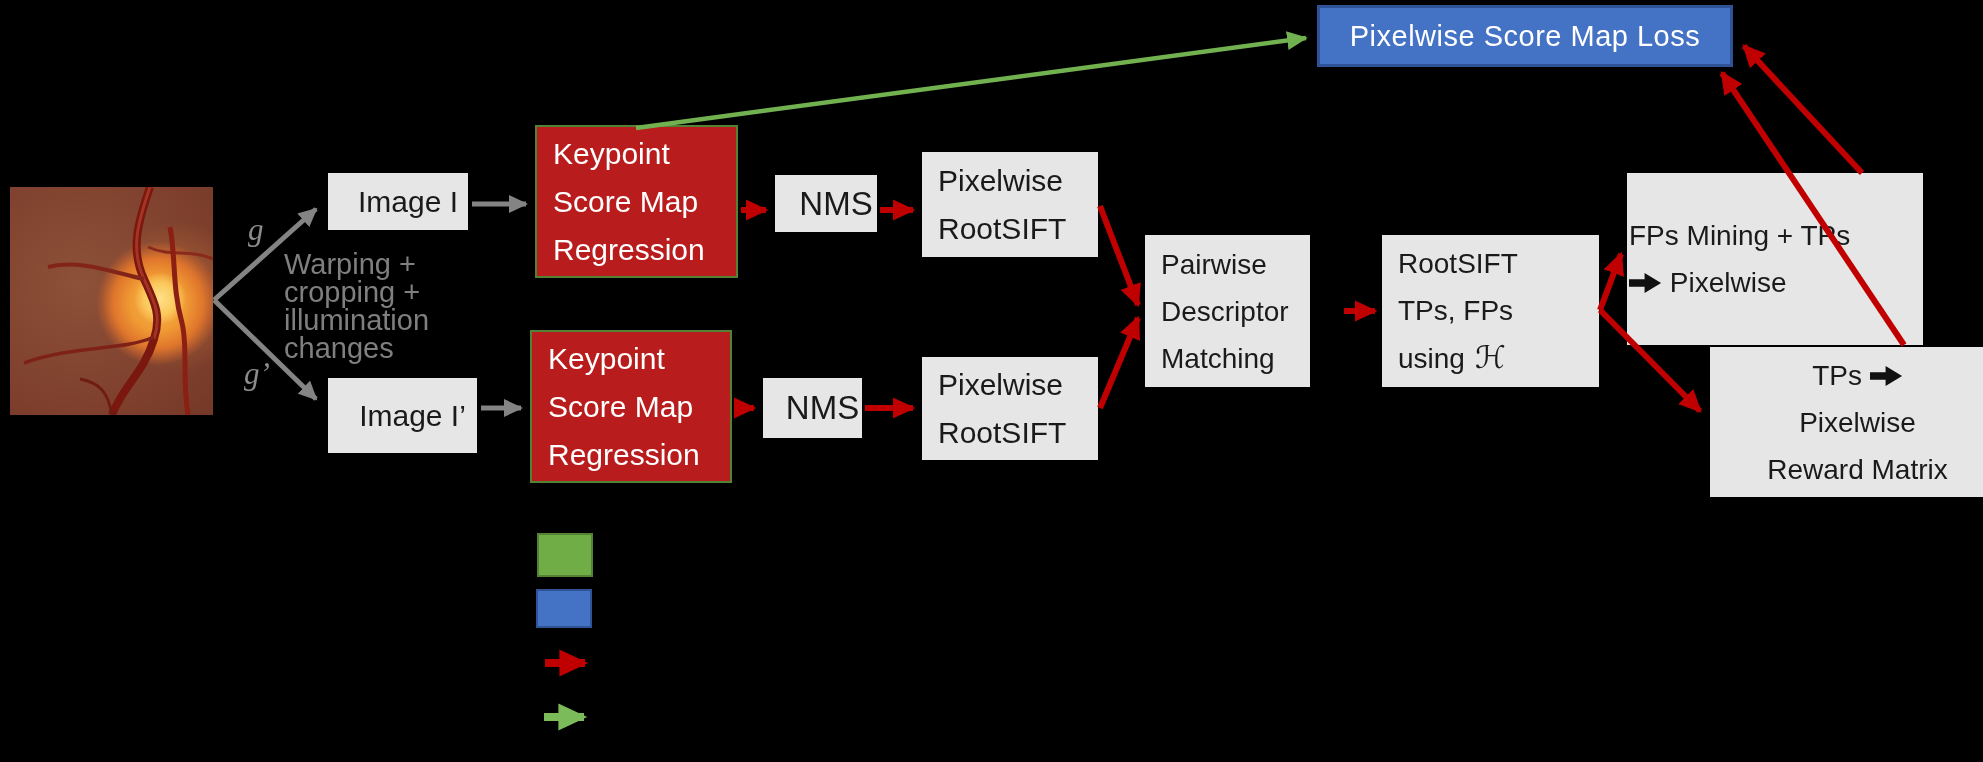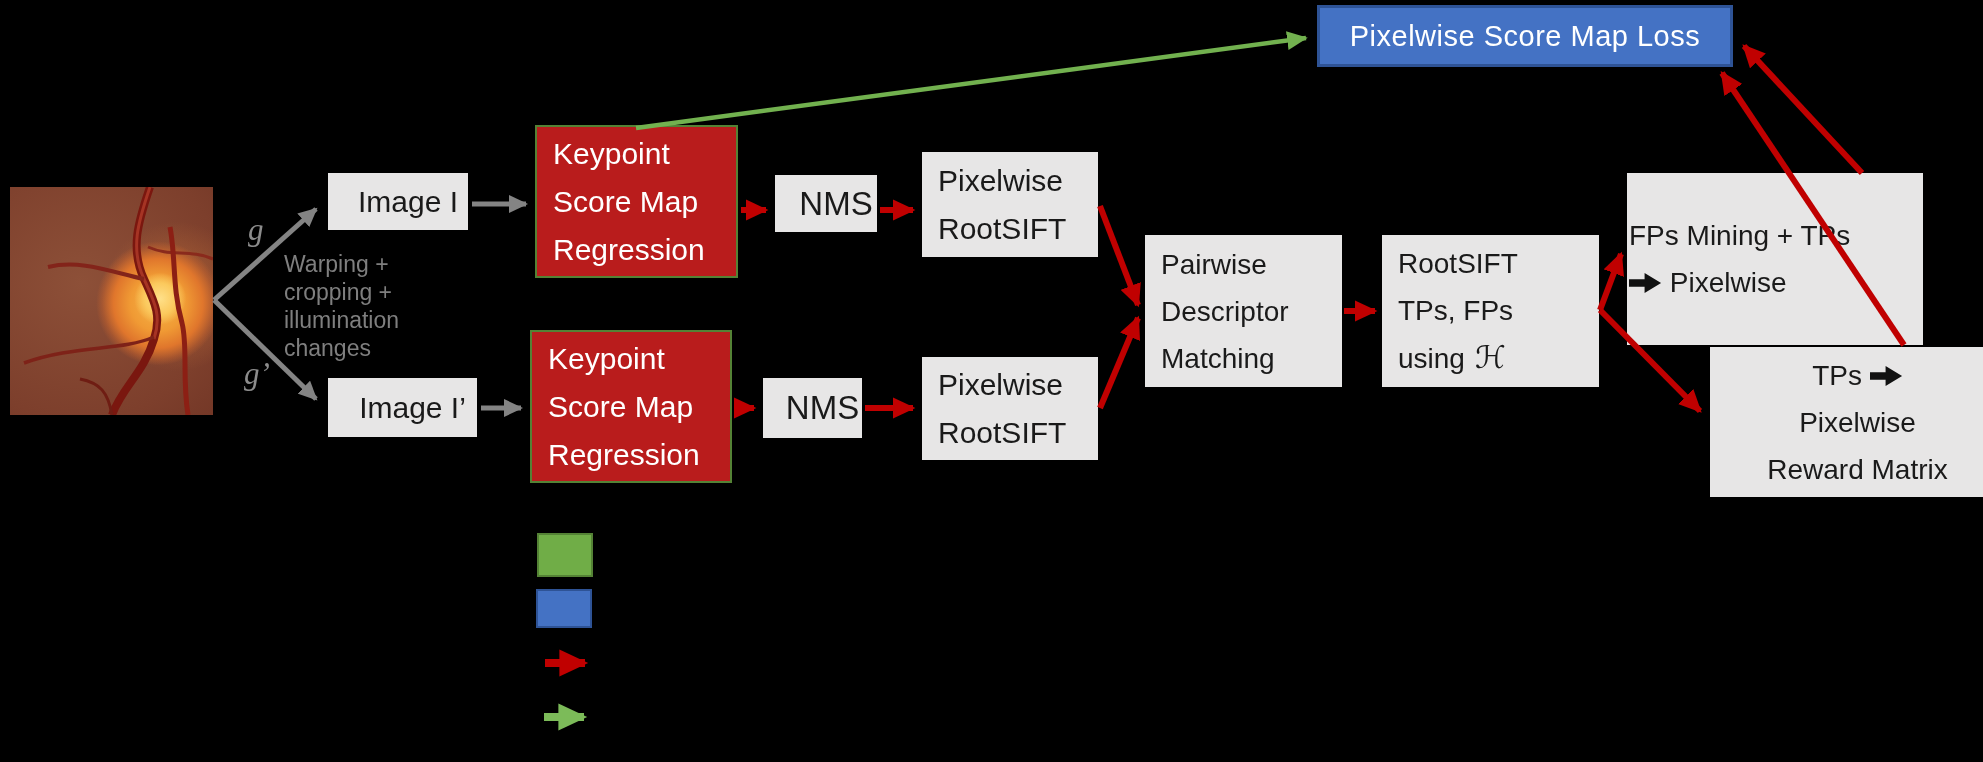--- a/index.html
+++ b/index.html
@@ -12,21 +12,21 @@
   .gray{background:#E7E6E6;color:#1A1A1A;padding-left:20px;}
   .green{background:#b91c1c;border:2px solid #548235;color:#FFFFFF;}
   .blue{background:#4472C4;border:3px solid #2E5396;color:#FFFFFF;}
   .pad{padding-left:16px;}
   .center{align-items:center;text-align:center;}
   .fs28{font-size:28px;line-height:47px;}
   .fs30{font-size:30px;line-height:48px;}
   .nms{font-size:33px;}
   .imglabel{font-size:30px;}
   .losslabel{font-size:29px;letter-spacing:.5px;}
-  .note{position:absolute;color:#7F7F7F;font-size:23px;line-height:28px;}
+  .note{position:absolute;color:#7F7F7F;font-size:29px;line-height:28px;}
   .glabel{position:absolute;color:#8C8C8C;font-size:31px;font-style:italic;font-family:"Liberation Serif","DejaVu Serif",serif;}
   .scriptH{font-family:"DejaVu Sans","DejaVu Serif",sans-serif;font-style:italic;font-size:31px;padding-left:10px;}
   .fundus{position:absolute;left:10px;top:187px;width:203px;height:228px;
     background:
       radial-gradient(circle 26px at 74% 49%, #ffe089 0%, #fbc95d 60%, rgba(250,200,90,0) 100%),
       radial-gradient(circle 62px at 73% 51%, #f6b649 0%, #f09a34 45%, #e0762c 72%, rgba(200,100,45,.45) 90%, rgba(0,0,0,0) 100%),
       radial-gradient(circle 100px at 82% 48%, rgba(235,140,62,.45) 0%, rgba(235,140,62,0) 75%),
       radial-gradient(ellipse 140% 120% at 35% 42%, #8d5038 0%, #7d3f2c 50%, #632a1d 100%);
   }
   .fundus svg{position:absolute;left:0;top:0;}
@@ -73,37 +73,37 @@
     <div class="line">Regression</div>
   </div>
   <div class="box gray center nms" style="left:775px;top:175px;width:102px;height:57px;">
     <div class="line">NMS</div>
   </div>
   <div class="box gray pad fs30" style="left:922px;top:152px;width:176px;height:105px;">
     <div class="line">Pixelwise</div>
     <div class="line">RootSIFT</div>
   </div>
 
-  <div class="box gray center imglabel" style="left:328px;top:378px;width:149px;height:59px;">
+  <div class="box gray center imglabel" style="left:328px;top:378px;width:149px;height:75px;">
     <div class="line">Image I’</div>
   </div>
   <div class="box green pad fs30" style="left:530px;top:330px;width:202px;height:153px;">
     <div class="line">Keypoint</div>
     <div class="line">Score Map</div>
     <div class="line">Regression</div>
   </div>
   <div class="box gray center nms" style="left:763px;top:378px;width:99px;height:60px;">
     <div class="line">NMS</div>
   </div>
   <div class="box gray pad fs30" style="left:922px;top:357px;width:176px;height:103px;">
     <div class="line">Pixelwise</div>
     <div class="line">RootSIFT</div>
   </div>
 
-  <div class="box gray pad fs28" style="left:1145px;top:235px;width:197px;height:152px;">
+  <div class="box gray pad fs28" style="left:1145px;top:235px;width:165px;height:152px;">
     <div class="line">Pairwise</div>
     <div class="line">Descriptor</div>
     <div class="line">Matching</div>
   </div>
   <div class="box gray pad fs28" style="left:1382px;top:235px;width:217px;height:152px;">
     <div class="line">RootSIFT</div>
     <div class="line">TPs, FPs</div>
     <div class="line"><span>using</span><span class="scriptH">ℋ</span></div>
   </div>
 

